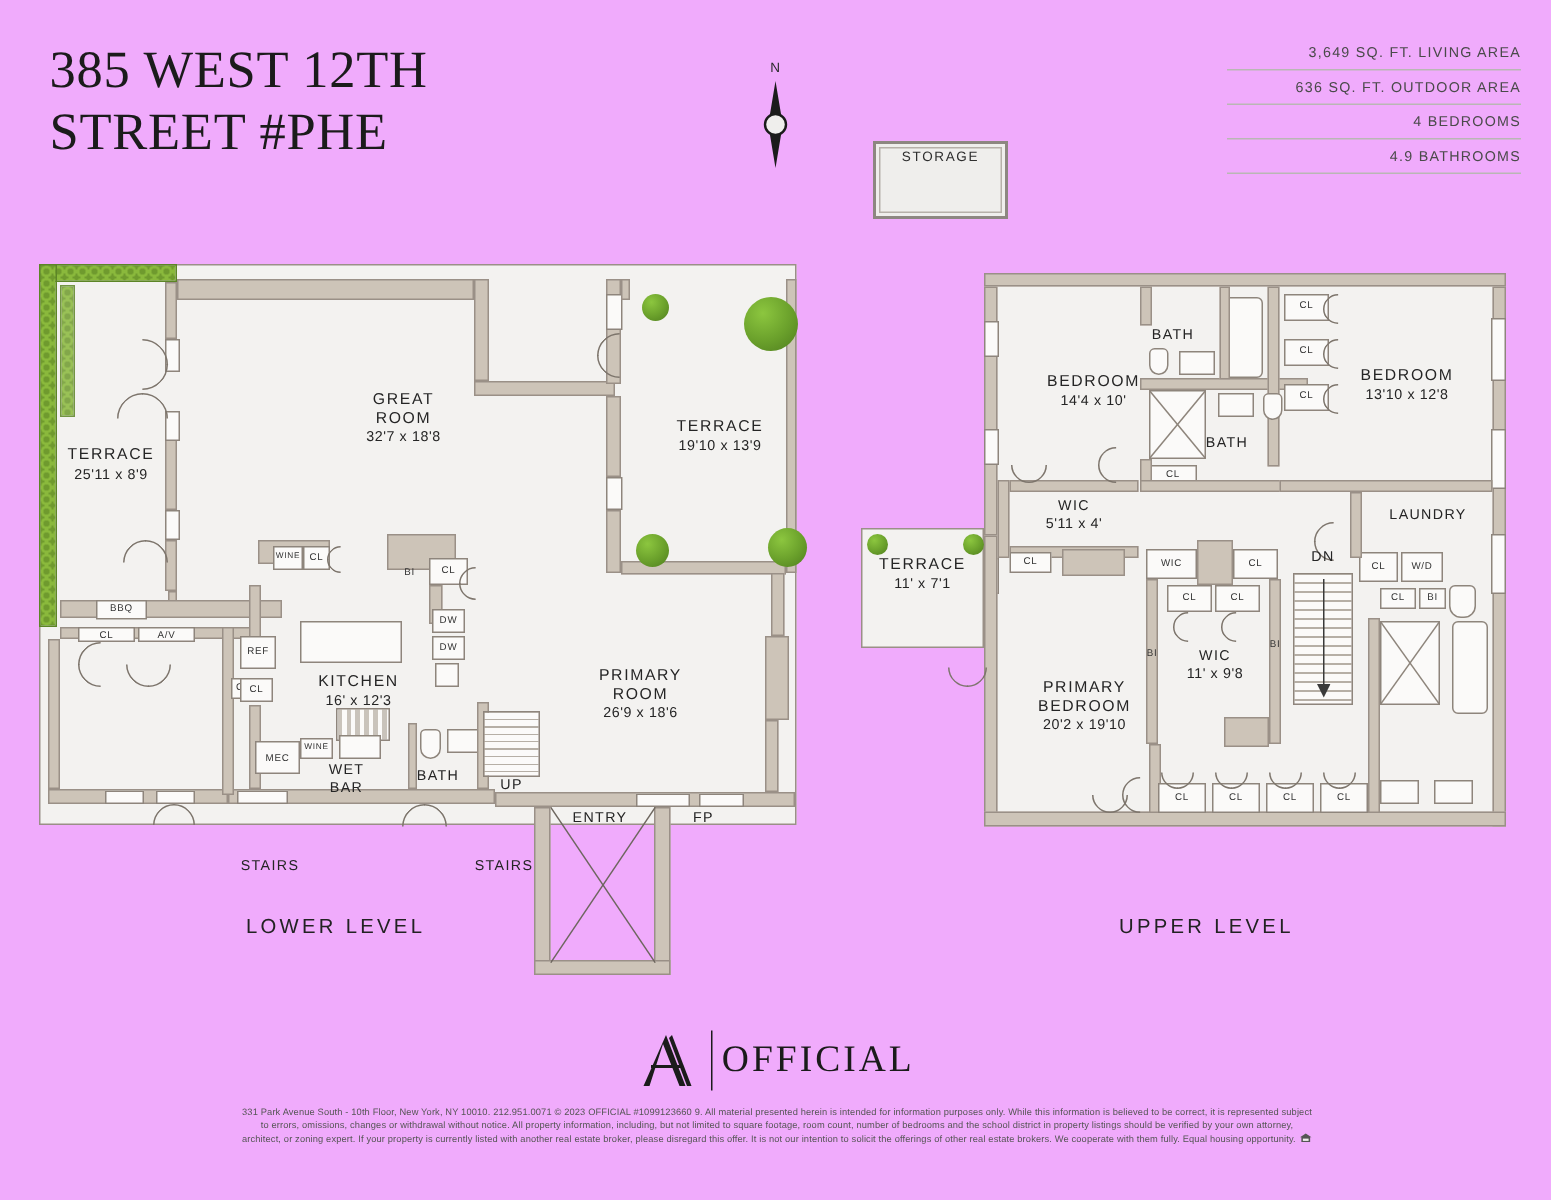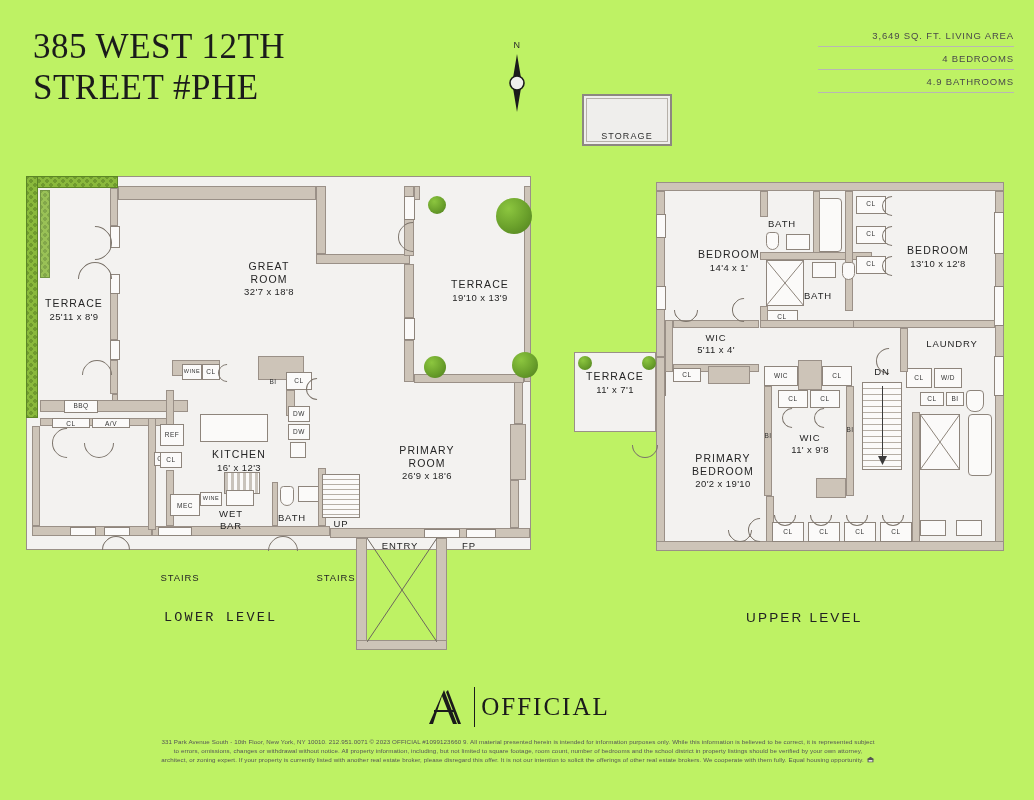--- a/index.html
+++ b/index.html
@@ -1,18 +1,18 @@
 <!DOCTYPE html>
 <html><head>
 <meta charset="utf-8">
 <style>
   html,body{margin:0;padding:0;background:#efeeec;}
   body{width:1034px;height:800px;position:relative;overflow:hidden;
        font-family:"Liberation Sans",sans-serif;color:#231f20;}
-  .sheet{position:absolute;inset:0;background:#bef264;}
+  .sheet{position:absolute;inset:0;background:#f0abfc;}
 
   
   #title-block{position:absolute;left:33px;top:26px;}
   .title-line{font-family:"Liberation Serif",serif;font-size:35px;letter-spacing:.5px;
               line-height:41px;color:#1b1b1b;font-weight:400;}
   .subtitle{font-family:"Liberation Serif",serif;font-style:italic;font-size:16px;
             margin-top:8px;color:#1b1b1b;letter-spacing:.3px;}
 
   #stats{position:absolute;right:20px;top:30px;width:196px;text-align:right;}
   .stat-row{font-size:9.5px;letter-spacing:.85px;color:#4a4a4a;padding:0 0 5px 0;
@@ -20,21 +20,21 @@
   .stat-row:last-child{margin-bottom:0;}
 
   
   #compass{position:absolute;left:504px;top:40px;width:26px;text-align:center;}
   #compass .n{font-size:9px;letter-spacing:.5px;color:#2a2a2a;}
 
   
   #storage-box{position:absolute;left:582px;top:94px;width:90px;height:52px;
      border:2px solid #8d8781;background:#efeeec;box-sizing:border-box;}
   #storage-box .inner{position:absolute;inset:2px;border:1px solid #b6b0a9;
-     display:flex;align-items:flex-end;justify-content:center;}
+     display:flex;align-items:flex-start;justify-content:center;}
   #storage-box span{font-size:9px;letter-spacing:1.1px;color:#2f2f2f;}
 
   
   .plan{position:absolute;}
   .lvl-label{position:absolute;font-size:13.5px;letter-spacing:2.2px;color:#222;}
 
   
   .wall{position:absolute;background:#cdc4b8;border:1px solid #9a9087;box-sizing:border-box;}
   .room{position:absolute;background:#f3f2f0;border:1px solid #9a9087;box-sizing:border-box;}
   .fixture{position:absolute;background:#fbfaf9;border:1px solid #8e857c;box-sizing:border-box;}
@@ -68,20 +68,21 @@
 
 <div class="sheet">
 
   <div id="title-block">
     <div class="title-line">385 WEST 12TH</div>
     <div class="title-line">STREET #PHE</div>
   </div>
 
   <div id="stats">
     <div class="stat-row">3,649 SQ. FT. LIVING AREA</div>
+    <div class="stat-row">636 SQ. FT. OUTDOOR AREA</div>
     <div class="stat-row">4 BEDROOMS</div>
     <div class="stat-row">4.9 BATHROOMS</div>
   </div>
 
   <div id="compass">
     <div class="n">N</div>
     <svg width="26" height="66" viewBox="0 0 26 66">
       <polygon points="13,4 18,34 13,30 8,34" fill="#1b1b1b"></polygon>
       <polygon points="13,62 18,32 13,36 8,32" fill="#1b1b1b"></polygon>
       <circle cx="13" cy="33" r="7" fill="#efeeec" stroke="#1b1b1b" stroke-width="1.6"></circle>
@@ -242,42 +243,42 @@
     <div class="label" style="left:372px;top:540px;width:56px;">ENTRY</div>
     <div class="label" style="left:446px;top:540px;width:46px;">FP</div>
     <div class="wall" style="left:356px;top:538px;width:11px;height:112px;"></div>
     <div class="wall" style="left:436px;top:538px;width:11px;height:112px;"></div>
     <div class="wall" style="left:356px;top:640px;width:91px;height:10px;"></div>
     <svg style="position:absolute;left:367px;top:538px;" width="70" height="104">
       <line x1="0" y1="0" x2="70" y2="104" stroke="#6d665e" stroke-width="1"></line>
       <line x1="70" y1="0" x2="0" y2="104" stroke="#6d665e" stroke-width="1"></line>
     </svg>
 
-    <div class="lvl-label" style="left:164px;top:610px;font-family:Liberation Mono, monospace;">LOWER LEVEL</div>
+    <div class="lvl-label" style="left:164px;top:610px;">LOWER LEVEL</div>
   </div>
 
   <div class="plan" id="upper" style="left:560px;top:0;width:474px;height:660px;">
 
     <div class="room" style="left:96px;top:182px;width:348px;height:368px;"></div>
 
     <div class="wall" style="left:96px;top:182px;width:348px;height:9px;"></div>
     <div class="wall" style="left:96px;top:191px;width:9px;height:166px;"></div>
     <div class="fixture" style="left:96px;top:214px;width:10px;height:24px;"></div>
     <div class="fixture" style="left:96px;top:286px;width:10px;height:24px;"></div>
     <div class="fixture" style="left:96px;top:372px;width:10px;height:24px;"></div>
     <div class="wall" style="left:96px;top:357px;width:9px;height:190px;"></div>
     <div class="wall" style="left:435px;top:191px;width:9px;height:360px;"></div>
     <div class="fixture" style="left:434px;top:212px;width:10px;height:42px;"></div>
     <div class="fixture" style="left:434px;top:286px;width:10px;height:40px;"></div>
     <div class="fixture" style="left:434px;top:356px;width:10px;height:40px;"></div>
     <div class="wall" style="left:96px;top:541px;width:348px;height:10px;"></div>
 
     <div class="label big" style="left:122px;top:248px;width:94px;">
       <span>BEDROOM</span><br>
-      <span class="dim">14'4 x 1'</span>
+      <span class="dim">14'4 x 10'</span>
     </div>
 
     <div class="room" style="left:14px;top:352px;width:82px;height:80px;"></div>
     <div class="tree" style="left:18px;top:356px;width:14px;height:14px;"></div>
     <div class="tree" style="left:82px;top:356px;width:14px;height:14px;"></div>
     <div class="label big" style="left:14px;top:370px;width:82px;">
       <span>TERRACE</span><br>
       <span class="dim">11' x 7'1</span>
     </div>
     <div class="swing" style="left:72px;top:432px;width:26px;height:26px;transform:rotate(-135deg)"></div>

